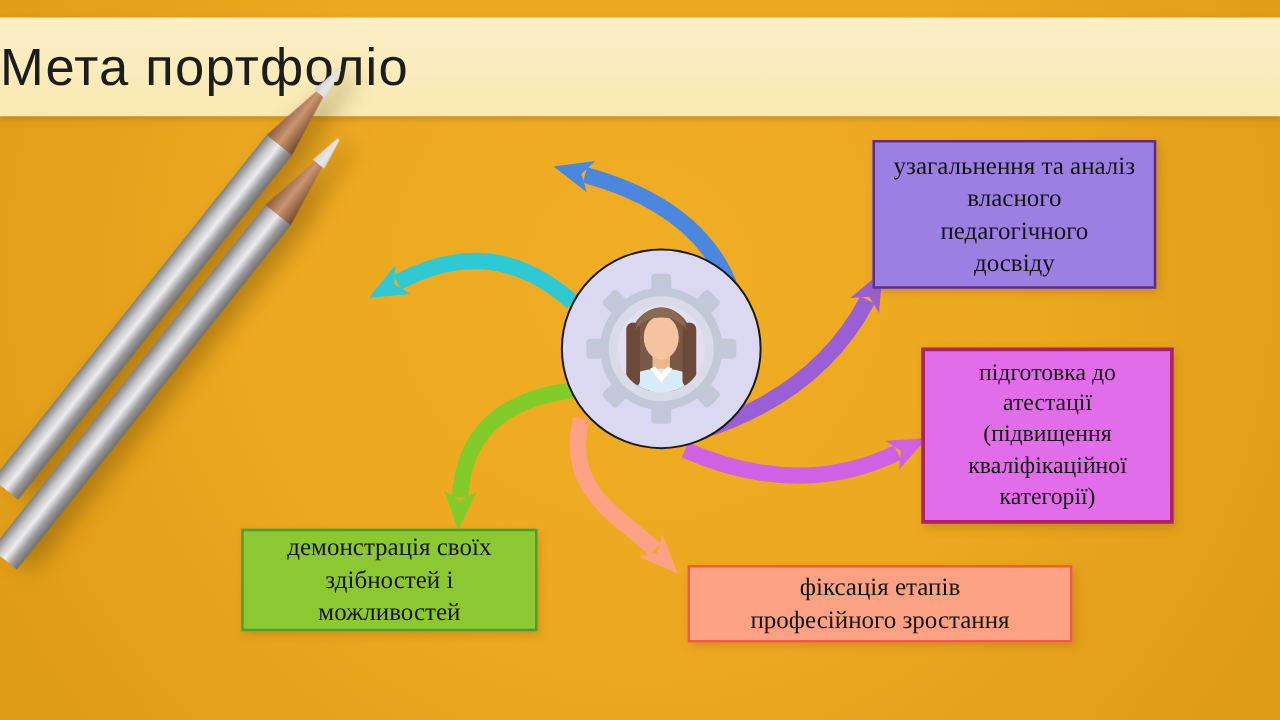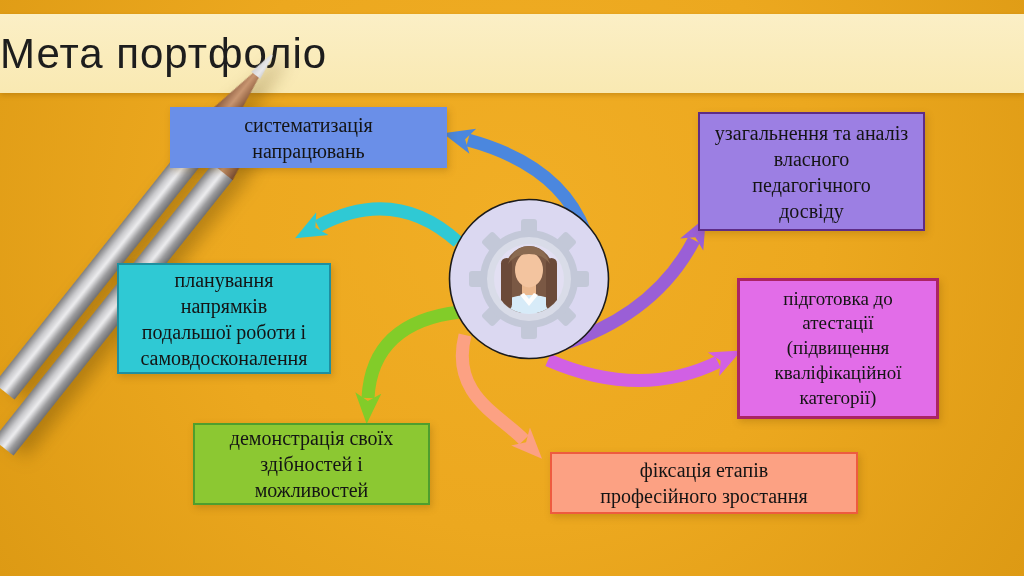--- a/index.html
+++ b/index.html
@@ -153,30 +153,24 @@
         <path d="M44,118 Q52,97 81,97 Q110,97 118,118 L118,126 L44,126 Z" fill="#d7ebf8"></path>
         <path d="M72,97 L81,108 L90,97 L86,95 L81,101 L76,95 Z" fill="#fdfdfd"></path>
         <ellipse cx="81" cy="72" rx="14" ry="17.5" fill="#f3c49f"></ellipse>
         <rect x="53" y="60" width="11" height="52" rx="5.5" fill="#6b4a39"></rect>
         <rect x="98" y="60" width="11" height="52" rx="5.5" fill="#6b4a39"></rect>
         <path d="M60,66 Q66,48 81,48 Q96,48 102,66 Q95,56 81,56 Q67,56 60,66 Z" fill="#8a6a50"></path>
       </g>
     </svg>
   </div>
 
-  <div class="box" id="box-systematization">систематизація
-напрацювань</div>
   <div class="box" id="box-analysis">узагальнення та аналіз
 власного
 педагогічного
 досвіду</div>
-  <div class="box" id="box-planning">планування
-напрямків
-подальшої роботи і
-самовдосконалення</div>
   <div class="box" id="box-attestation">підготовка до
 атестації
 (підвищення
 кваліфікаційної
 категорії)</div>
   <div class="box" id="box-demonstration">демонстрація своїх
 здібностей і
 можливостей</div>
   <div class="box" id="box-fixation">фіксація етапів
 професійного зростання</div>

